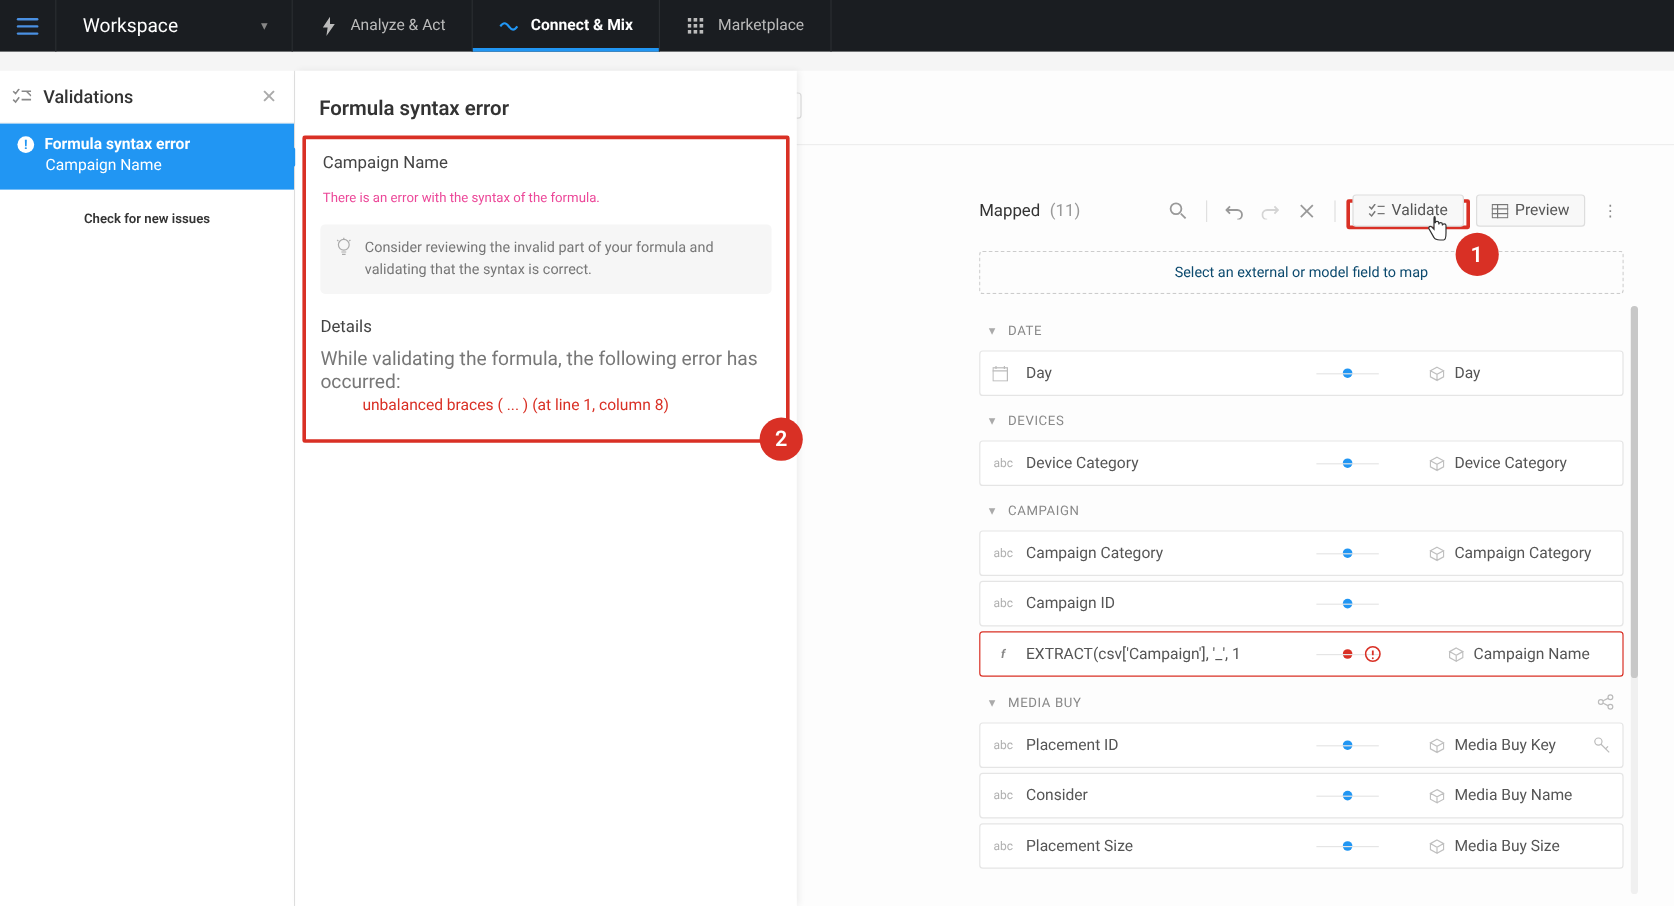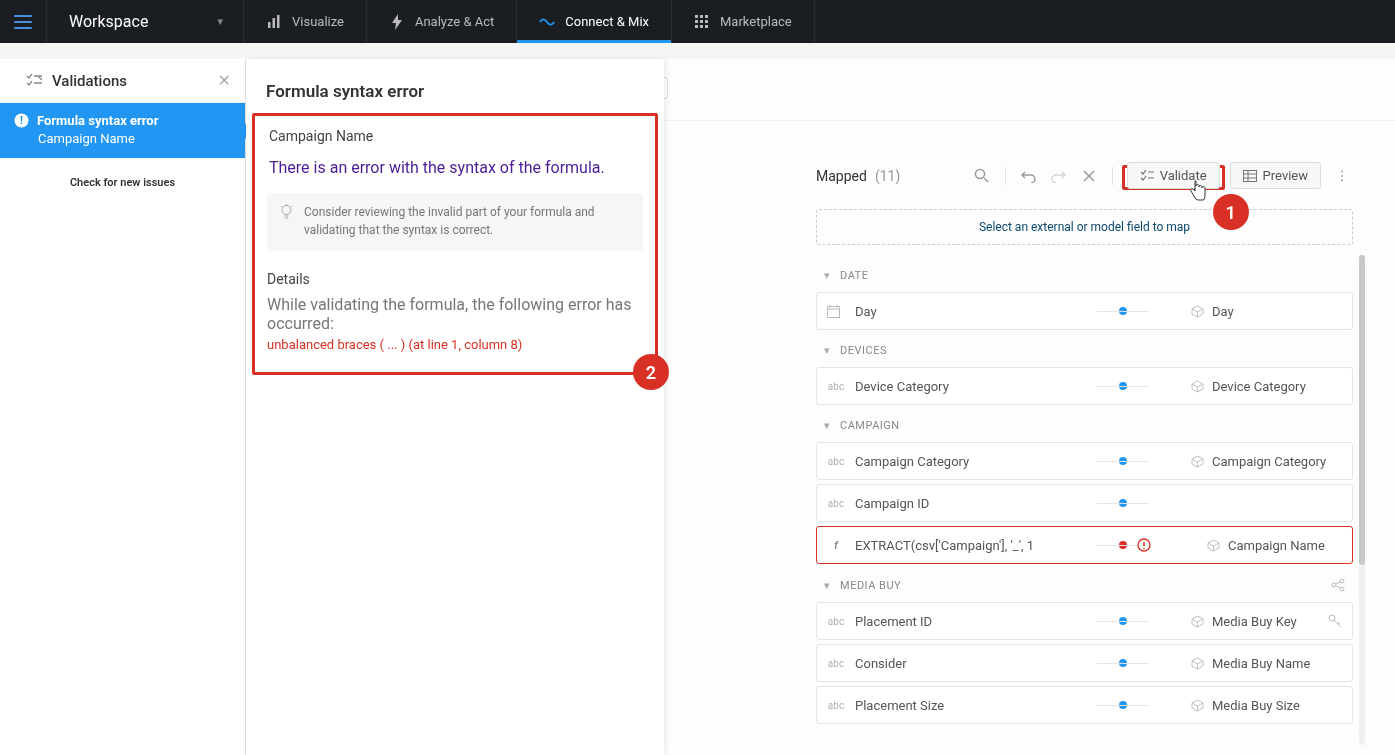--- a/index.html
+++ b/index.html
@@ -13,41 +13,41 @@
 .workspace { width: 197px; display: flex; align-items: center; justify-content: space-between; padding: 0 20px 0 22px; color: #fff; font-size: 16px; border-right: 1px solid #2a2d31; }
 .workspace .chev { color: #888; font-size: 11px; }
 .nav-tabs { display: flex; }
 .nav-tab { display: flex; align-items: center; padding: 0 22px; color: #bbb; gap: 10px; cursor: pointer; position: relative; border-right: 1px solid #2a2d31; }
 .nav-tab.active { color: #fff; }
 .nav-tab.active::after { content: ""; position: absolute; bottom: 0; left: 0; right: 0; height: 3px; background: #2196f3; }
 .nav-tab .nicon { width: 16px; height: 16px; display: inline-flex; align-items: center; justify-content: center; }
 
 
 .sidebar { position: absolute; top: 59px; left: 0; width: 246px; bottom: 0; background: #fff; border-right: 1px solid #e0e0e0; }
-.sidebar-head { display: flex; align-items: center; padding: 12px 14px 12px 26px; border-bottom: 1px solid #eee; gap: 10px; }
+.sidebar-head { display: flex; align-items: center; padding: 12px 14px 12px 10px; border-bottom: 1px solid #eee; gap: 10px; }
 .sidebar-head .title { font-size: 15px; color: #333; flex: 1; font-weight: 500; }
 .sidebar-head .close { color: #aaa; font-size: 16px; cursor: pointer; }
 .val-icon { color: #888; }
 .issue-item { background: #2196f3; color: #fff; padding: 10px 14px 12px 14px; position: relative; }
 .issue-item .it-title { font-size: 13px; font-weight: 700; display: flex; align-items: center; gap: 8px; }
 .issue-item .it-sub { font-size: 13px; padding-left: 24px; margin-top: 3px; }
 .issue-item::after { content: ""; position: absolute; right: -8px; top: 50%; margin-top: -8px; border-left: 8px solid #2196f3; border-top: 8px solid transparent; border-bottom: 8px solid transparent; }
 .check-new { padding: 18px 0; text-align: center; font-size: 11px; font-weight: 600; color: #333; cursor: pointer; }
 
 
 .details-panel { position: absolute; top: 59px; left: 246px; width: 418px; bottom: 0; background: #fff; box-shadow: 2px 0 6px rgba(0,0,0,0.07); padding: 22px 20px; z-index: 5; }
 .details-panel h1 { font-size: 17px; font-weight: 600; color: #333; margin-bottom: 18px; }
 .det-box { border: 3px solid #d93025; border-radius: 2px; position: relative; padding: 2px 12px 20px 12px; margin-top: -6px; margin-left: -14px; margin-right: -14px; }
 .det-box .sub { font-size: 14px; color: #444; padding: 10px 2px 14px 2px; }
-.det-box .msg { font-size: 16px; color: #4c1d95; padding: 0 2px 16px 2px; }
+.det-box .msg { font-size: 11px; color: #ec4899; padding: 0 2px 16px 2px; }
 .tip-box { background: #f6f6f6; border-radius: 4px; padding: 10px 12px 12px 12px; display: flex; gap: 10px; font-size: 12px; color: #777; line-height: 1.5; }
 .tip-box .tipicon { color: #aaa; flex-shrink: 0; margin-top: 1px; }
 .det-section { font-size: 14px; color: #444; margin-top: 20px; margin-bottom: 8px; }
 .det-err-intro { font-size: 16px; color: #777; margin-bottom: 4px; }
-.det-err { font-size: 13px; color: #d93025; }
+.det-err { font-size: 13px; color: #d93025; margin-left: 35px; }
 .badge-num { position: absolute; width: 36px; height: 36px; border-radius: 50%; background: #d93025; color: #fff; font-size: 18px; font-weight: 600; display: flex; align-items: center; justify-content: center; }
 .badge2 { bottom: -18px; right: -14px; }
 
 
 .main { position: absolute; top: 59px; left: 246px; right: 0; bottom: 0; background: #fdfdfd; }
 .sub-bar { height: 62px; border-bottom: 1px solid #eee; position: relative; }
 .closetag { position: absolute; left: 400px; top: 18px; width: 22px; height: 22px; border: 1px solid #ddd; border-radius: 3px; display: flex; align-items: center; justify-content: center; color: #888; font-size: 12px; cursor: pointer; background: #fff; }
 
 .mapped-area { position: absolute; top: 103px; left: 570px; right: 42px; }
 .mapped-head { display: flex; align-items: center; gap: 8px; margin-bottom: 20px; }
@@ -100,43 +100,33 @@
         <span></span>
       </div>
   </div>
   <div class="workspace">
     <span>Workspace</span>
     <span class="chev">▾</span>
   </div>
   <div class="nav-tabs">
     <div class="nav-tab">
       <span class="nicon">
-        <svg width="16" height="16" viewBox="0 0 16 16">
-            <rect x="2" y="8" width="2.5" height="6" fill="#bbb"></rect>
-            <rect x="6.5" y="4" width="2.5" height="10" fill="#bbb"></rect>
-            <rect x="11" y="1" width="2.5" height="13" fill="#bbb"></rect>
-          </svg>
-      </span>
-      <span>Visualize</span>
-    </div>
-    <div class="nav-tab">
-      <span class="nicon">
         <svg width="14" height="16" viewBox="0 0 14 16">
             <path d="M8 0 L2 9 L6 9 L5 16 L12 6 L8 6 Z" fill="#bbb"></path>
           </svg>
       </span>
       <span>Analyze &amp; Act</span>
     </div>
     <div class="nav-tab active">
       <span class="nicon">
         <svg width="18" height="14" viewBox="0 0 18 14">
             <path d="M1 7 Q5 1 9 7 T17 7" stroke="#2196f3" stroke-width="2" fill="none"></path>
           </svg>
       </span>
-      <span style="font-weight:400">Connect &amp; Mix</span>
+      <span style="font-weight:700">Connect &amp; Mix</span>
     </div>
     <div class="nav-tab">
       <span class="nicon">
         <svg width="14" height="14" viewBox="0 0 14 14">
             <rect x="0" y="0" width="3" height="3" fill="#bbb"></rect>
             <rect x="5" y="0" width="3" height="3" fill="#bbb"></rect>
             <rect x="10" y="0" width="3" height="3" fill="#bbb"></rect>
             <rect x="0" y="5" width="3" height="3" fill="#bbb"></rect>
             <rect x="5" y="5" width="3" height="3" fill="#bbb"></rect>
             <rect x="10" y="5" width="3" height="3" fill="#bbb"></rect>

